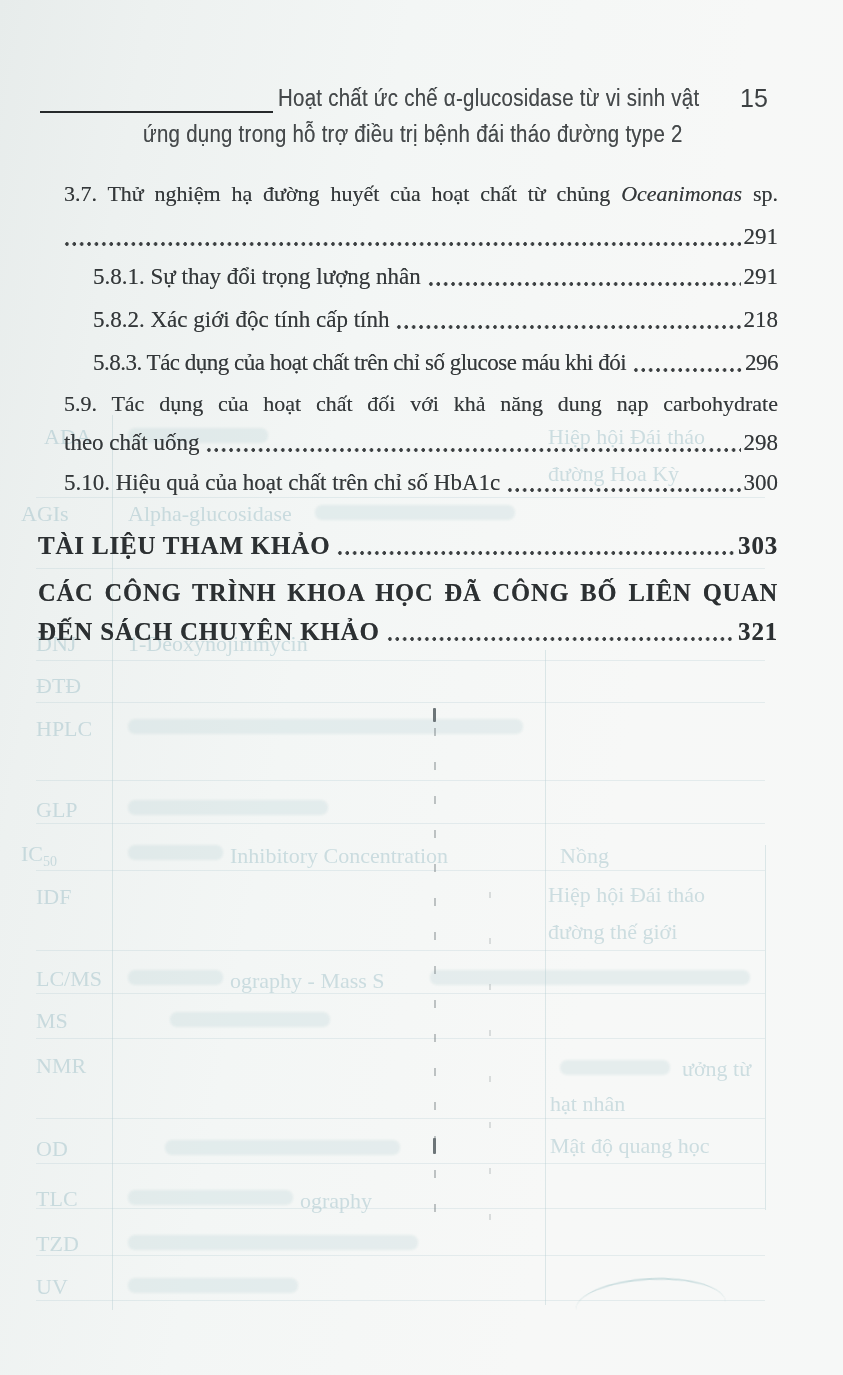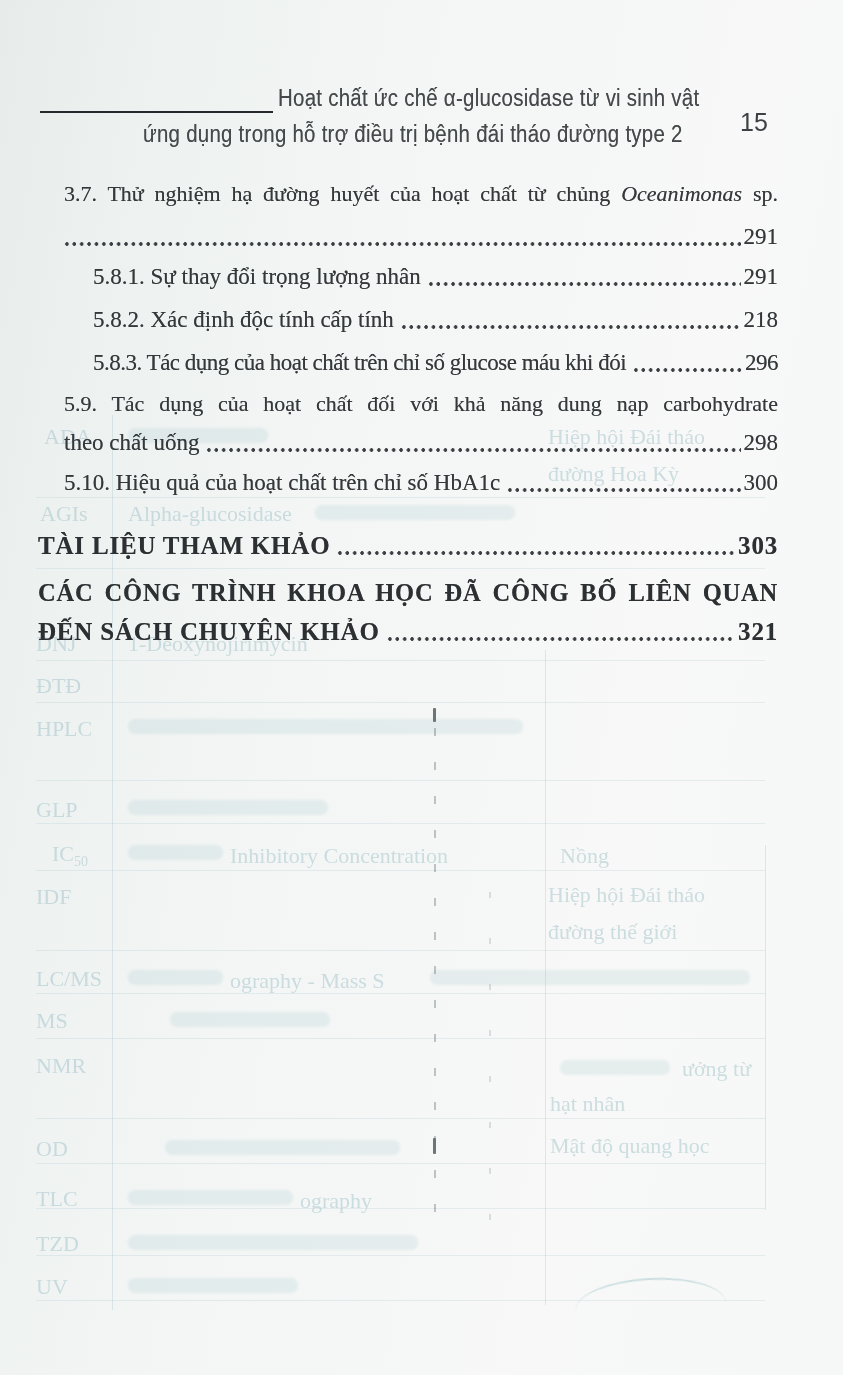--- a/index.html
+++ b/index.html
@@ -21,21 +21,21 @@
   .pg{white-space:nowrap;}
   .leader{flex:1 1 auto;min-width:8px;align-self:flex-end;height:10px;margin:0 3px 3px 7px;
     background-image:radial-gradient(circle at 3px 5px,#3a3e40 1.6px,rgba(0,0,0,0) 2px);
     background-size:7.4px 10px;background-repeat:repeat-x;}
   .bold .leader{background-image:radial-gradient(circle at 3px 5px,#30؜3436 1.8px,rgba(0,0,0,0) 2.2px);}
   
   .hdr{position:absolute;font-family:"Liberation Sans",sans-serif;color:#45494b;font-size:23.5px;
        white-space:nowrap;transform:scaleX(.87);transform-origin:0 50%;letter-spacing:.3px;
        text-shadow:0 0 .5px rgba(60,64,66,.5);}
   .hdr-rule{position:absolute;background:#26292b;height:2px;}
-  .hdr-page{position:absolute;font-family:"Liberation Sans",sans-serif;color:#3d4143;font-size:25px;margin-top:24px;}
+  .hdr-page{position:absolute;font-family:"Liberation Sans",sans-serif;color:#3d4143;font-size:25px;}
   
   .ghost-layer{position:absolute;inset:0;z-index:1;}
   .printed{position:absolute;inset:0;z-index:3;}
   .g{position:absolute;color:rgba(146,183,192,.42);font-size:22px;white-space:nowrap;
      font-family:"Liberation Serif",serif;}
   .g sub{font-size:14px;}
   .gb{font-weight:bold;}
   .gv{position:absolute;width:1px;background:rgba(178,203,208,.40);}
   .gh{position:absolute;height:1px;background:rgba(182,206,211,.30);}
   .smudge{position:absolute;height:15px;border-radius:7px;background:rgba(168,199,206,.22);filter:blur(1.2px);}
@@ -73,36 +73,36 @@
     <i class="gh" style="left:36px;top:1208px;width:729px"></i>
     <i class="gh" style="left:36px;top:1255px;width:729px"></i>
     <i class="gh" style="left:36px;top:1300px;width:729px"></i>
 
 
     <span class="g" style="left:44px;top:424px">ADA</span>
     <i class="smudge" style="left:128px;top:428px;width:140px"></i>
     <span class="g" style="left:548px;top:424px">Hiệp hội Đái tháo</span>
     <span class="g" style="left:548px;top:461px">đường Hoa Kỳ</span>
 
-    <span class="g" style="left:40px;top:501px">AGIs</span>
+    <span class="g" style="left:21px;top:501px">AGIs</span>
     <span class="g" style="left:128px;top:501px">Alpha-glucosidase</span>
     <i class="smudge" style="left:315px;top:505px;width:200px"></i>
 
     <span class="g" style="left:36px;top:631px">DNJ</span>
     <span class="g" style="left:128px;top:631px">1-Deoxynojirimycin</span>
 
     <span class="g" style="left:36px;top:673px">ĐTĐ</span>
 
     <span class="g" style="left:36px;top:716px">HPLC</span>
     <i class="smudge" style="left:128px;top:719px;width:395px"></i>
 
     <span class="g" style="left:36px;top:797px">GLP</span>
     <i class="smudge" style="left:128px;top:800px;width:200px"></i>
 
-    <span class="g" style="left:52px;top:841px"><span>IC</span><sub>50</sub></span>
+    <span class="g" style="left:21px;top:841px"><span>IC</span><sub>50</sub></span>
     <i class="smudge" style="left:128px;top:845px;width:95px"></i>
     <span class="g" style="left:230px;top:843px">Inhibitory Concentration</span>
     <span class="g" style="left:560px;top:843px">Nồng</span>
 
     <span class="g" style="left:36px;top:884px">IDF</span>
     <span class="g" style="left:548px;top:882px">Hiệp hội Đái tháo</span>
     <span class="g" style="left:548px;top:919px">đường thế giới</span>
 
     <span class="g" style="left:36px;top:966px">LC/MS</span>
     <i class="smudge" style="left:128px;top:970px;width:95px"></i>
@@ -157,21 +157,21 @@
       <span class="pg">291</span>
     </div>
 
     <div class="line flexline" style="top:262px;left:93px;width:685px">
       <span class="t">5.8.1. Sự thay đổi trọng lượng nhân</span>
       <i class="leader"></i>
       <span class="pg">291</span>
     </div>
 
     <div class="line flexline" style="top:305px;left:93px;width:685px">
-      <span class="t">5.8.2. Xác định độc tính cấp tính</span>
+      <span class="t">5.8.2. Xác giới độc tính cấp tính</span>
       <i class="leader"></i>
       <span class="pg">218</span>
     </div>
 
     <div class="line flexline tight" style="top:348px;left:93px;width:685px">
       <span class="t">5.8.3. Tác dụng của hoạt chất trên chỉ số glucose máu khi đói</span>
       <i class="leader"></i>
       <span class="pg">296</span>
     </div>
 

